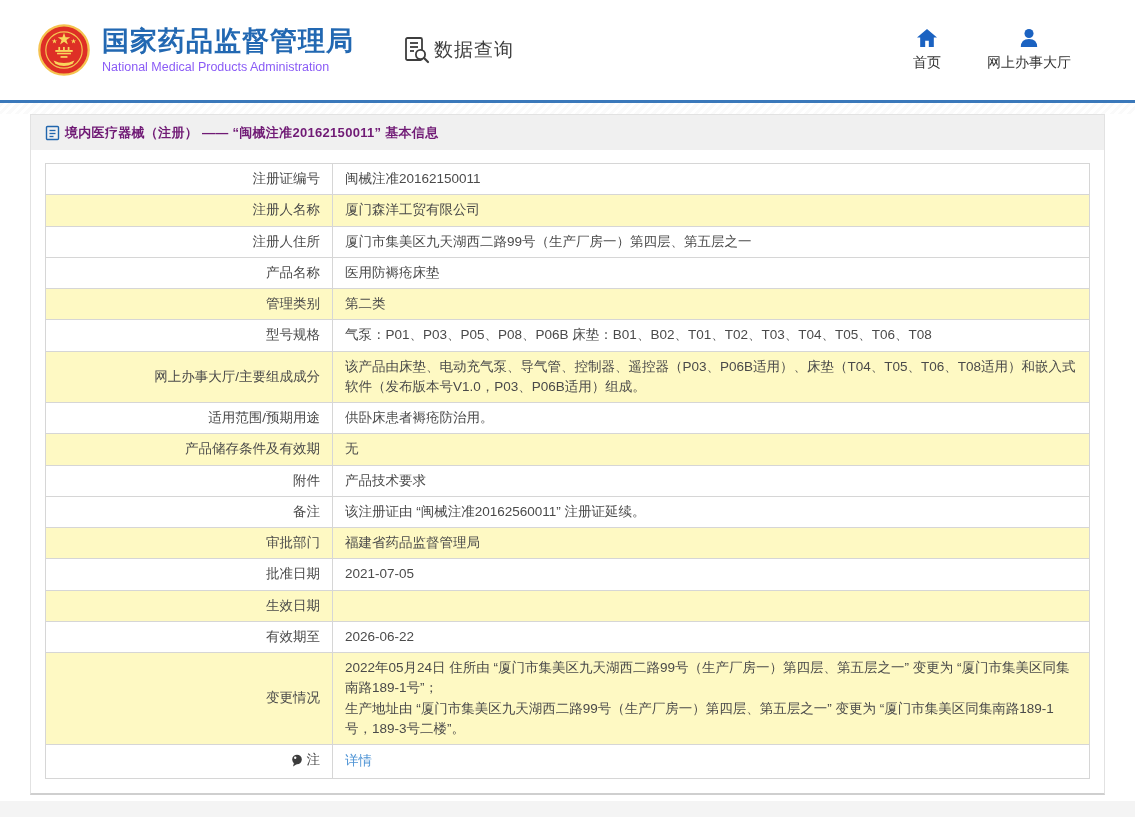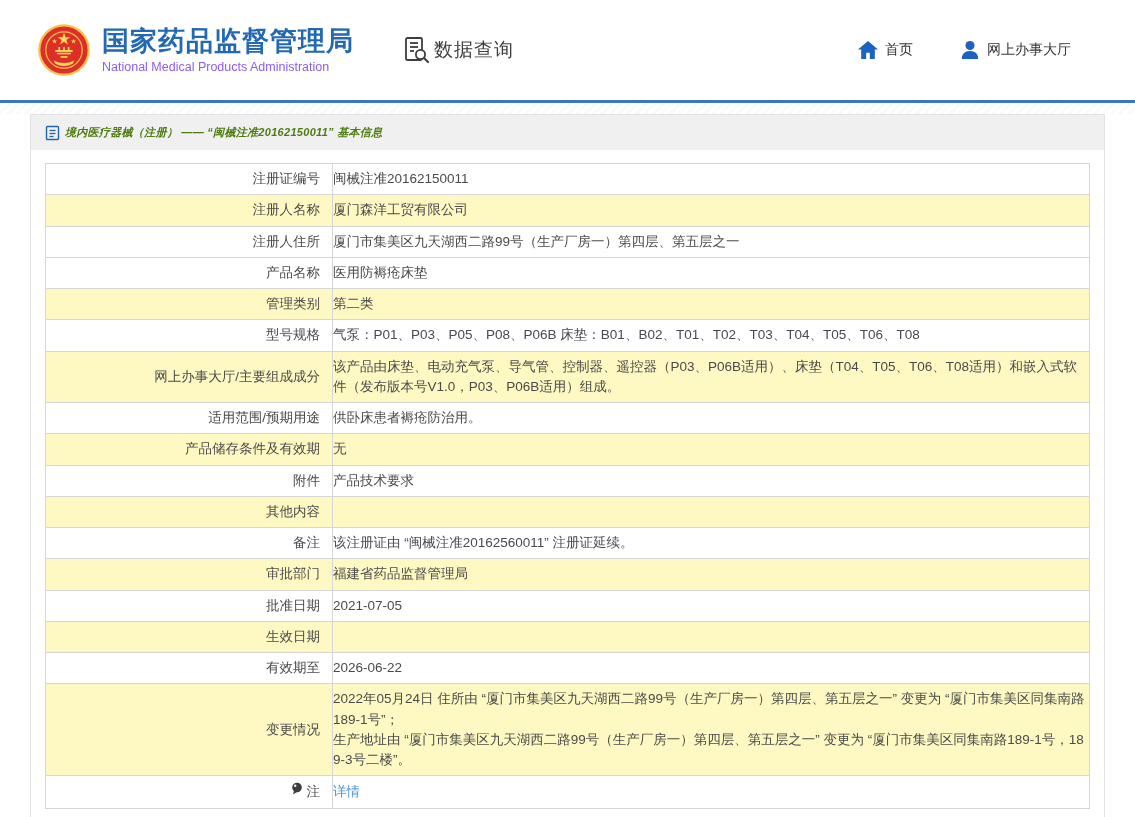--- a/index.html
+++ b/index.html
@@ -39,21 +39,21 @@
     align-items: center;
     margin-left: 48px;
     gap: 2px;
     cursor: pointer;
   }
   .section-tag .tag-label { font-size: 19px; color: #3d3d3d; letter-spacing: 1px; }
   .header-spacer { flex: 1; }
   .header-nav { display: flex; gap: 46px; }
   .nav-item {
     display: flex;
-    flex-direction: row;
+    flex-direction: column;
     align-items: center;
     gap: 6px;
     cursor: pointer;
     justify-content: space-between;
   }
   .nav-item .nav-label { font-size: 14px; color: #333; white-space: nowrap; }
 
   
   .header-rule { height: 3px; background: #3a78ba; }
   .header-rule-hatch {
@@ -70,25 +70,24 @@
   }
   .breadcrumb-bar {
     background: #f0f0f0;
     height: 35px;
     display: flex;
     align-items: center;
     padding: 0 14px;
     gap: 5px;
   }
   .breadcrumb-text {
-    color: #4d7c0f;
-    font-size: 11px;
+    color: #701a75;
+    font-size: 13px;
     font-weight: 600;
     letter-spacing: 0.3px;
-    font-style: italic;
   }
   .table-wrap { padding: 13px 14px 14px 14px; }
 
   table.info-table {
     width: 100%;
     border-collapse: collapse;
     table-layout: fixed;
   }
   .info-table td {
     border: 1px solid #d6d6d6;
@@ -98,26 +97,26 @@
     color: #4a4a4a;
   }
   .info-table tr.alt td { background: #fef9c3; }
   .label-cell {
     width: 287px;
     text-align: right;
     padding: 5px 12px;
     white-space: nowrap;
   }
   .value-cell {
-    padding: 5px 0;
+    padding: 5px 12px;
     white-space: pre-line;
     word-break: break-all;
     margin-top: 15px;
   }
-  .label-inner { display: inline-flex; align-items: flex-start; gap: 4px; }
+  .label-inner { display: inline-flex; align-items: center; gap: 4px; }
   .detail-link { color: #4f94d5; text-decoration: none; cursor: pointer; }
   .note-icon { display: inline-block; }
 </style>
 </head>
 <body>
 
 <div class="page-white">
 
   <div class="site-header">
     <div class="logo-wrap">
@@ -242,26 +241,20 @@
                   <span>产品储存条件及有效期</span>
                 </span></td>
               <td class="value-cell"><span>无</span></td>
             </tr>
             <tr>
               <td class="label-cell"><span class="label-inner">
                   <span>附件</span>
                 </span></td>
               <td class="value-cell"><span>产品技术要求</span></td>
             </tr>
-            <tr class="alt">
-              <td class="label-cell"><span class="label-inner">
-                  <span>其他内容</span>
-                </span></td>
-              <td class="value-cell"><span></span></td>
-            </tr>
             <tr>
               <td class="label-cell"><span class="label-inner">
                   <span>备注</span>
                 </span></td>
               <td class="value-cell"><span>该注册证由 “闽械注准20162560011” 注册证延续。</span></td>
             </tr>
             <tr class="alt">
               <td class="label-cell"><span class="label-inner">
                   <span>审批部门</span>
                 </span></td>

